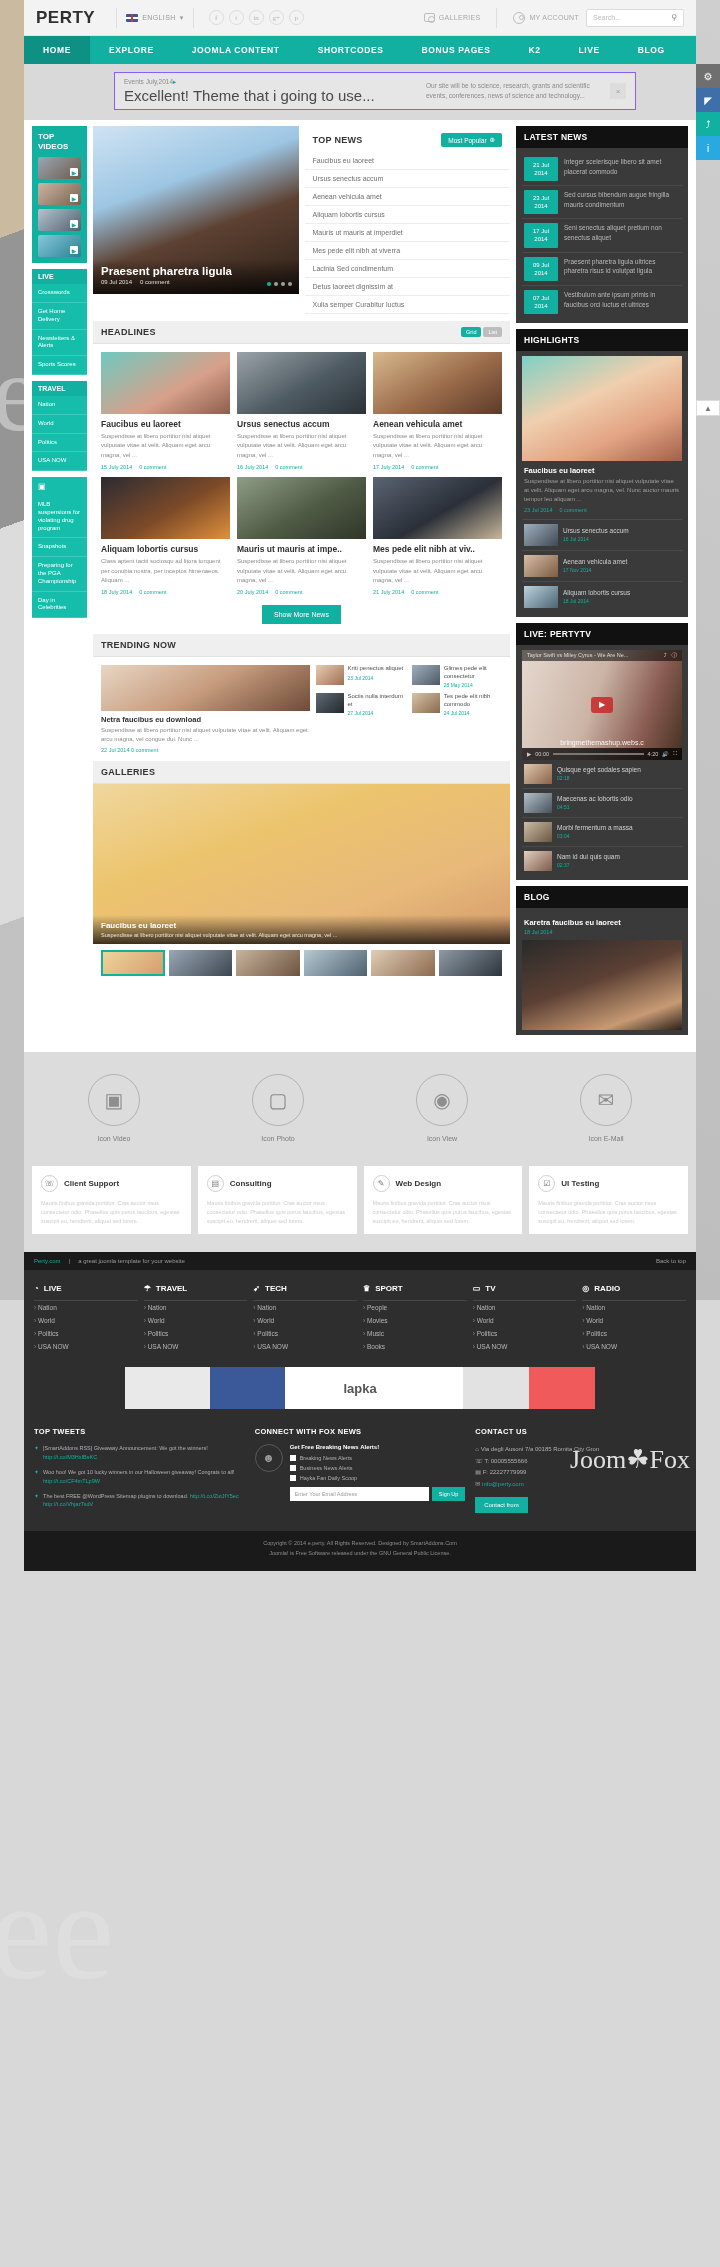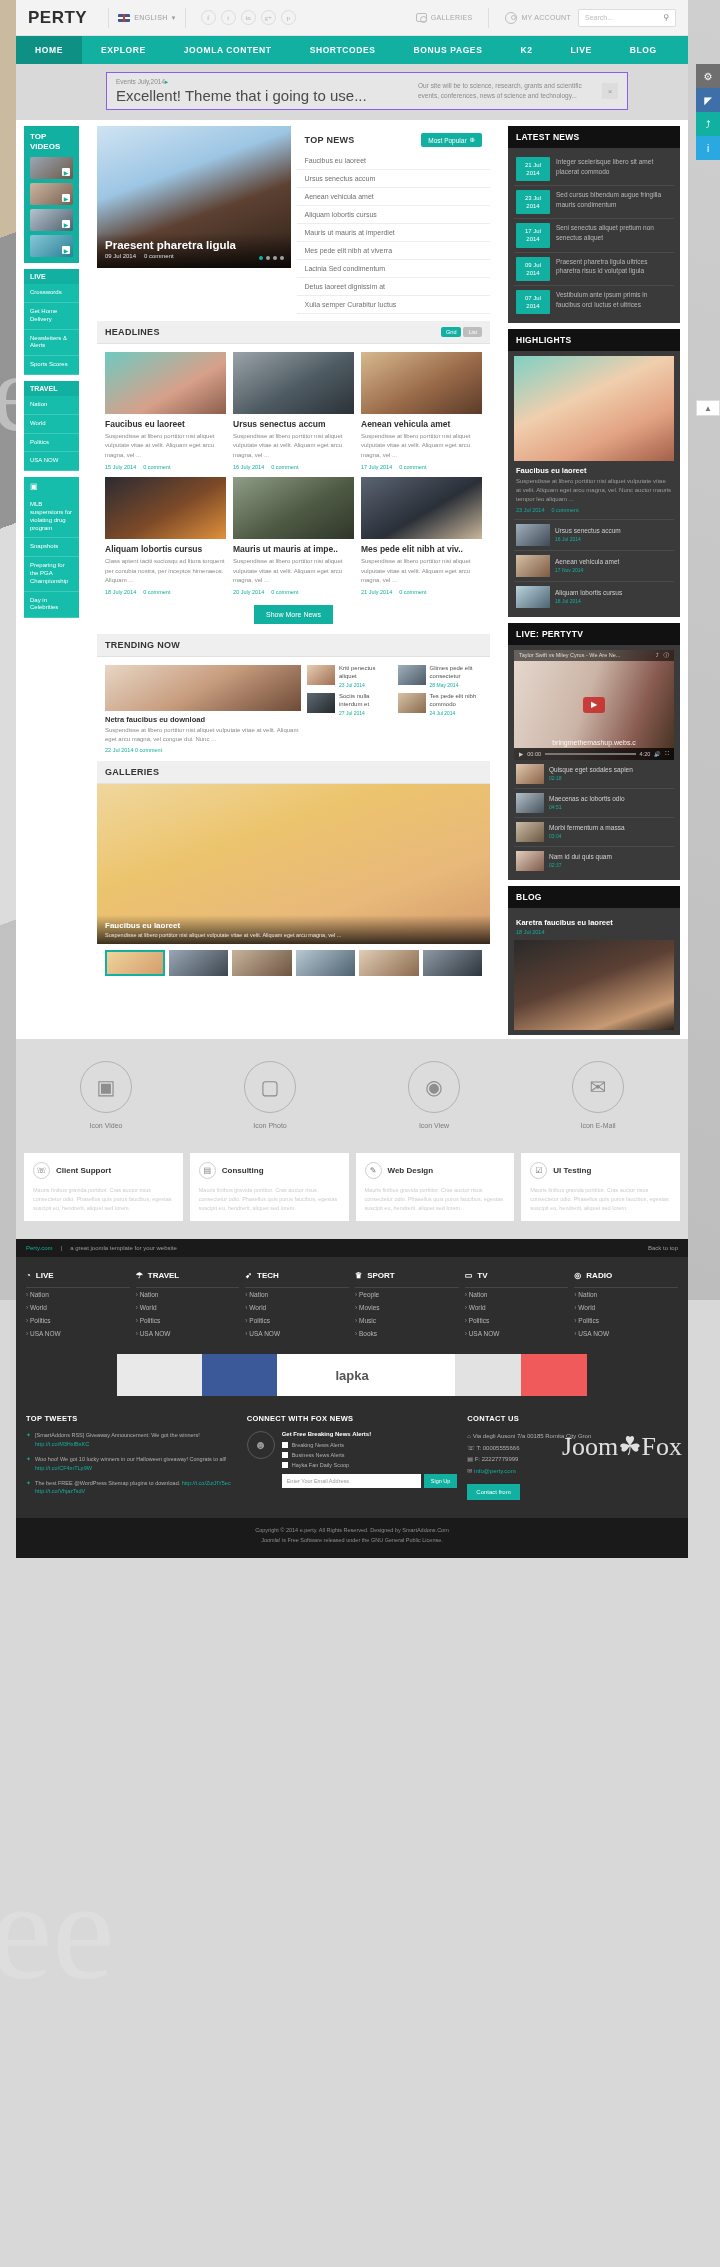--- a/index.html
+++ b/index.html
@@ -20,21 +20,21 @@
   .bg-wrap:after{
     content:""; position:absolute; right:0; top:0; width:40px; height:1300px;
     background:linear-gradient(200deg,#cfcfcf,#bdbdbd);
   }
   .bg-word{ position:absolute; left:-8px; top:330px; font-size:110px; color:#e2e2e2;
     font-family:"Liberation Serif", serif; opacity:.55; letter-spacing:-6px;}
   .bg-word2{ position:absolute; left:-10px; top:1850px; font-size:140px; color:#e9e9e9;
     font-family:"Liberation Serif", serif; opacity:.4;}
 
   
-  .page { position:absolute; left:16px; top:0; width:672px; background:#fff; }
+  .page { position:absolute; left:24px; top:0; width:672px; background:#fff; }
 
   
   .topbar{ height:36px; background:#f3f3f3; display:flex; align-items:center; padding:0 12px; border-bottom:1px solid #e3e3e3;}
   .logo{ font-size:17px; font-weight:bold; color:#2f2f2f; letter-spacing:.5px; padding-right:12px;}
   .vsep{ width:1px; height:20px; background:#dedede; margin:0 9px;}
   .lang{ display:flex; align-items:center; gap:4px; color:#9a9a9a; font-size:7px; letter-spacing:.4px;}
   .flag{ width:12px; height:8px; background:
       linear-gradient(#3b5998 0 100%);
       position:relative; border-radius:1px; overflow:hidden;}
   .flag:before{content:"";position:absolute;left:0;top:3px;width:12px;height:2px;background:#fff;}
@@ -65,38 +65,38 @@
            padding:5px 9px; display:flex; align-items:center; gap:14px;}
   .tk-left{flex:1;}
   .tk-lbl{ font-size:6.5px; color:#8b8b8b;}
   .tk-lbl .arr{color:#12b0a0;}
   .tk-title{ font-size:15px; color:#4a4a4a; font-weight:300; margin-top:1px;}
   .tk-desc{ width:170px; font-size:6.5px; color:#8b8b8b; line-height:1.55;}
   .tk-x{ width:16px;height:16px;background:#ddd;color:#9a9a9a;display:flex;
          align-items:center;justify-content:center;font-size:8px;}
 
   
-  .main{ display:flex; padding:6px 8px 4px; gap:18px; background:#fff;}
+  .main{ display:flex; padding:6px 8px 17px; gap:6px; background:#fff;}
   .col-l{ width:55px; flex:none;}
   .col-c{ flex:1; min-width:0;}
   .col-r{ width:172px; flex:none;}
 
   
   .rail-h{ background:#12b0a0; color:#fff; padding:6px 6px; font-size:8px; font-weight:bold; line-height:1.2;}
   .rail-thumbs{ background:#12b0a0; padding:0 6px 6px; display:flex; flex-direction:column; gap:4px;}
   .rail-th{ height:22px; border-radius:2px; position:relative; overflow:hidden;}
   .rail-th .play{position:absolute;right:3px;bottom:3px;width:8px;height:8px;background:#fff;
         border-radius:1px;color:#12b0a0;font-size:6px;display:flex;align-items:center;justify-content:center;}
   .rail-sec{ margin-top:6px; }
   .rail-sec .ttl{ background:#12b0a0;color:#fff;padding:4px 6px;font-size:7px;font-weight:bold;}
   .rail-li{ background:#16bdab; color:#fff; font-size:6px; padding:5px 6px; border-bottom:1px solid #3fcbbb; line-height:1.3;}
   .rail-ic{ background:#16bdab; color:#fff; padding:5px 6px; font-size:8px;}
 
   
-  .feat{ position:relative; height:142px; overflow:hidden; }
+  .feat{ position:relative; height:168px; overflow:hidden; }
   .feat .img{position:absolute;inset:0;
     background:linear-gradient(160deg,#cfe3f2 0%,#9dc6e4 35%,#5d4132 60%,#2d2018 100%);}
   .feat .ov{position:absolute;left:0;right:0;bottom:0;padding:6px 8px 9px;
     background:linear-gradient(transparent,rgba(0,0,0,.75));color:#fff;}
   .feat .t{font-size:11.5px;font-weight:bold;}
   .feat .m{font-size:6px;opacity:.85;margin-top:2px;display:flex;gap:8px;}
   .dots{position:absolute;right:7px;bottom:8px;display:flex;gap:3px;}
   .dots i{width:4px;height:4px;background:#fff;opacity:.6;border-radius:50%;display:block;}
   .dots i.on{opacity:1;background:#12b0a0;}
 

